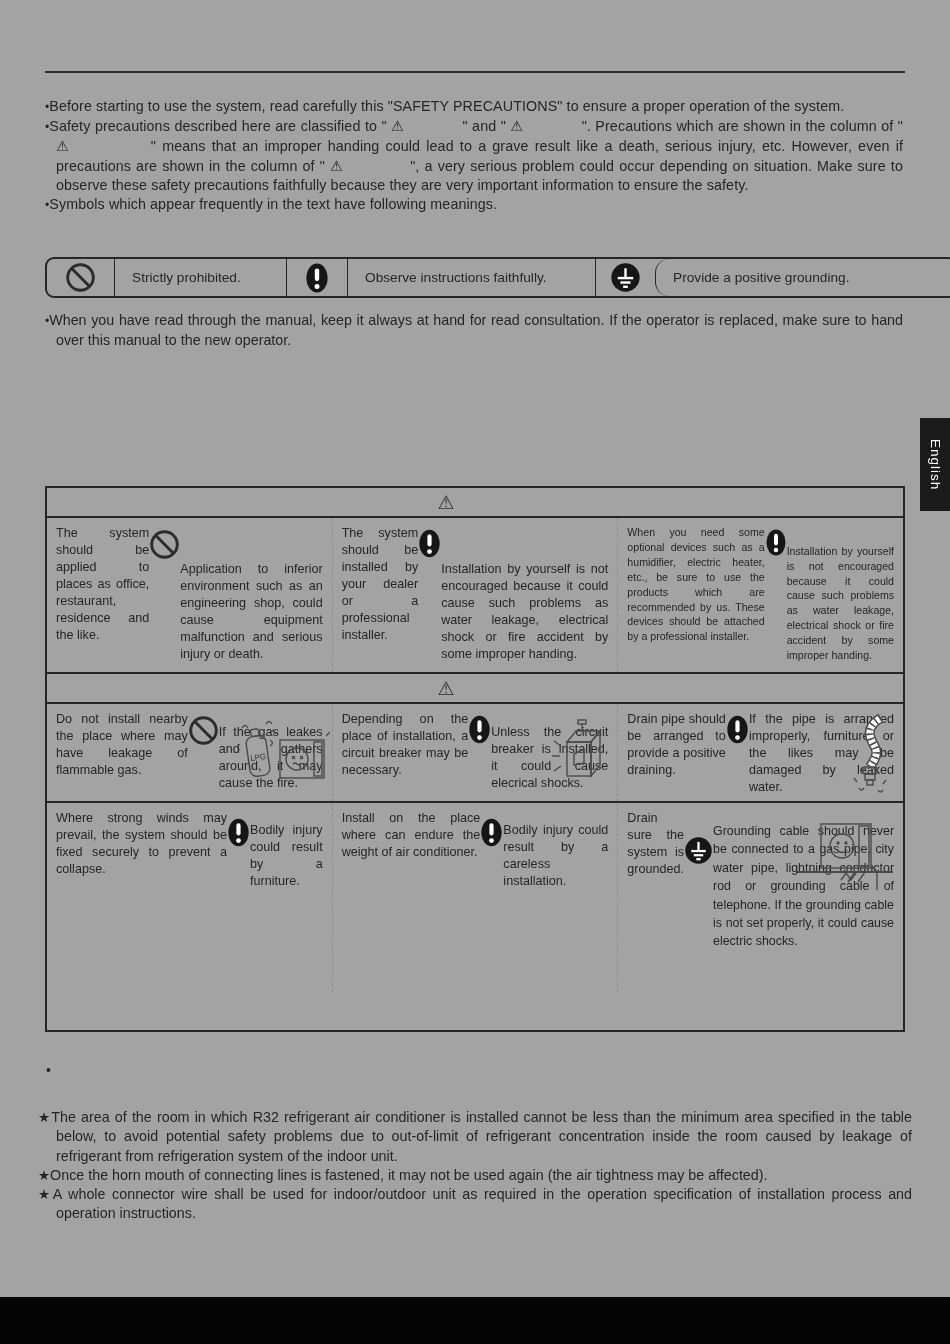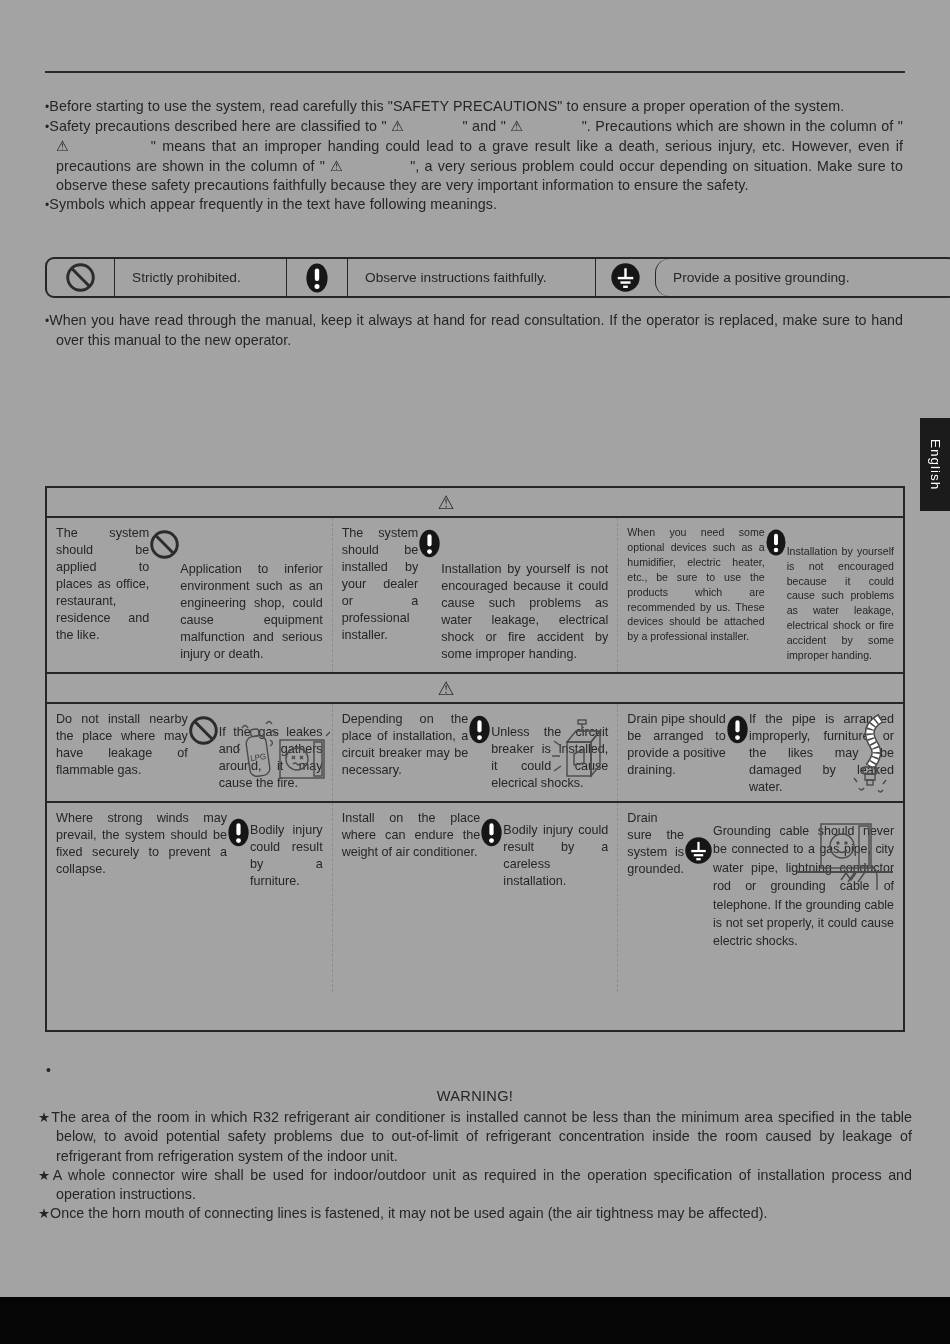--- a/index.html
+++ b/index.html
@@ -287,23 +287,22 @@
             <line x1="72" y1="56" x2="65" y2="66"></line>
           </g>
         </svg>
         <p class="cell-foot">Grounding cable should never be connected to a gas pipe, city water pipe, lightning conductor rod or grounding cable of telephone. If the grounding cable is not set properly, it could cause electric shocks.</p>
       </div>
     </div>
   </div>
 
   <span id="post-bullet" class="abs">•</span>
 
-  <div id="warn-title" class="abs">WARNING!</div>
 
   <div id="warn-items" class="abs">
     <p class="star-item"><span class="star-glyph">★</span><span>The area of the room in which R32 refrigerant air conditioner is installed cannot be less than the minimum area specified in the table below, to avoid potential safety problems due to out-of-limit of refrigerant concentration inside the room caused by leakage of refrigerant from refrigeration system of the indoor unit.</span></p>
+    <p class="star-item"><span class="star-glyph">★</span><span>Once the horn mouth of connecting lines is fastened, it may not be used again (the air tightness may be affected).</span></p>
     <p class="star-item"><span class="star-glyph">★</span><span>A whole connector wire shall be used for indoor/outdoor unit as required in the operation specification of installation process and operation instructions.</span></p>
-    <p class="star-item"><span class="star-glyph">★</span><span>Once the horn mouth of connecting lines is fastened, it may not be used again (the air tightness may be affected).</span></p>
   </div>
 
   <div id="bottom-bar" class="abs"></div>
 
 </div>
 
 </body></html>

